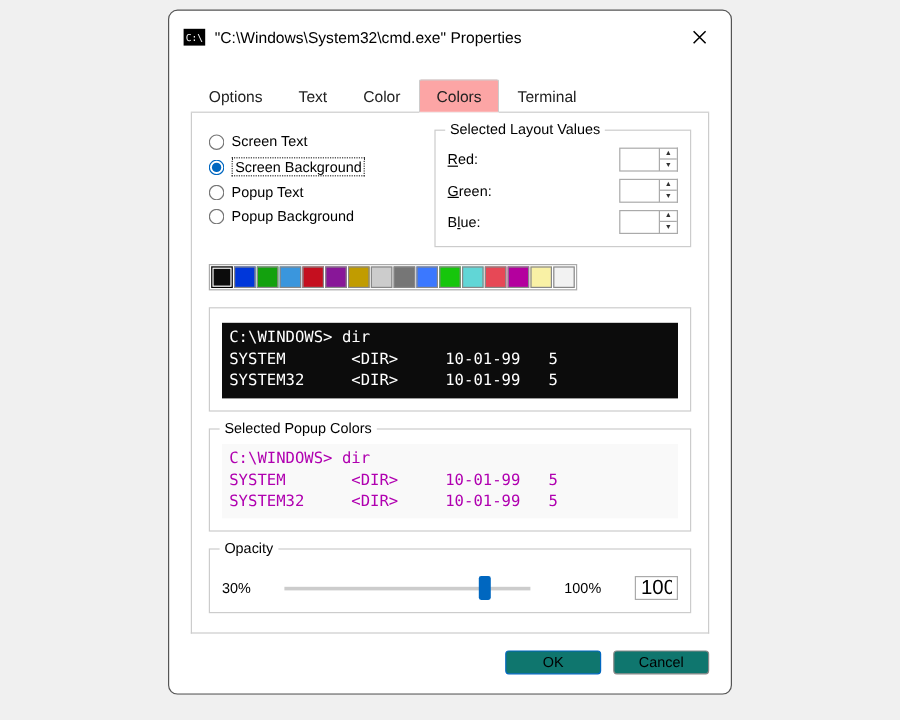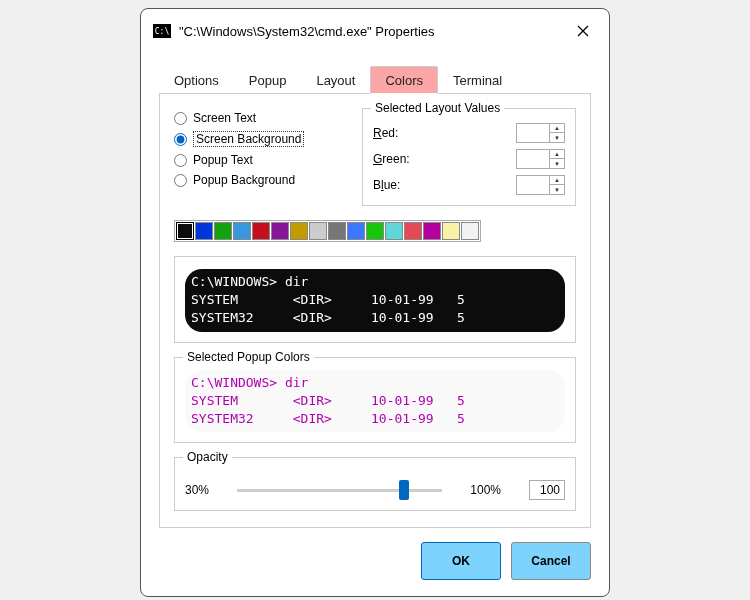--- a/index.html
+++ b/index.html
@@ -28,50 +28,50 @@
     .spinner { display: flex; align-items: stretch; }
     .spinner input { width: 17px; height: 20px; border: 1px solid #aaa; text-align: right; padding: 0 16px; font-size: 12px; }
     .spinbtns { display: flex; flex-direction: column; border: 1px solid #aaa; border-left: none; }
     .spinbtns div { width: 14px; height: 9px; display: flex; align-items: center; justify-content: center; cursor: pointer; font-size: 6px; line-height: 1; color: #333; }
     .spinbtns div:first-child { border-bottom: 1px solid #aaa; }
     .palette { display: flex; gap: 1px; margin-top: 14px; border: 1px solid #aaa; padding: 1px; width: fit-content; }
     .swatch { width: 18px; height: 18px; border: 1px solid #888; cursor: pointer; }
     .swatch.sel { outline: 1px solid #000; outline-offset: -1px; border: 2px solid #fff; }
     .fieldset { border: 1px solid #ccc; margin-top: 14px; padding: 8px 10px 10px; position: relative; }
     .fs-title { position: absolute; top: -8px; left: 8px; background: #fff; padding: 0 4px; }
-    .console { font-family: 'Consolas', monospace; font-size: 13px; line-height: 1.4; padding: 4px 6px; margin-top: 4px; white-space: pre; overflow: hidden; border-radius: 17px; }
+    .console { font-family: 'Consolas', monospace; font-size: 13px; line-height: 1.4; padding: 4px 6px; margin-top: 4px; white-space: pre; overflow: hidden; }
     .console.screen { background: #0c0c0c; color: #fff; }
     .console.popup { background: #f9f9f9; color: #b000b0; }
     .opacity-row { display: flex; align-items: center; gap: 28px; margin-top: 14px; }
     .slider { flex: 1; appearance: none; height: 3px; background: #ccc; }
     .slider::-webkit-slider-thumb { appearance: none; width: 10px; height: 20px; background: #0067c0; border-radius: 2px; }
     .slider::-moz-range-thumb { width: 10px; height: 20px; background: #0067c0; border: none; border-radius: 2px; }
-    .opval { width: 36px; height: 20px; border: 1px solid #aaa; text-align: right; padding: 0 4px; font-size: 12px; }
+    .opval { width: 36px; height: 20px; border: 1px solid #aaa; text-align: right; padding: 0 4px; font-size: 17px; }
     .footer { display: flex; justify-content: flex-end; gap: 10px; margin-top: 14px; }
-    .btn { min-width: 80px; height: 38px; border: 1px solid #888; background: #7dd3fc; cursor: pointer; font-size: 12px; border-radius: 3px; font-weight: bold; }
+    .btn { min-width: 80px; height: 20px; border: 1px solid #888; background: #0f766e; cursor: pointer; font-size: 12px; border-radius: 3px; }
     .btn.primary { border: 1px solid #0067c0; }
   </style>
 </head>
 <body>
 
 <div class="window">
   <div class="titlebar">
     <span class="title-icon">C:\</span>
     <span class="title-text">"C:\Windows\System32\cmd.exe" Properties</span>
     <div class="close-btn">
       <svg viewBox="0 0 12 12">
           <path d="M1 1 L11 11 M11 1 L1 11" stroke="#000" stroke-width="1.3"></path>
         </svg>
     </div>
   </div>
   <div class="content">
     <div class="tabs">
       <div class="tab">Options</div>
-      <div class="tab">Popup</div>
-      <div class="tab">Layout</div>
+      <div class="tab">Text</div>
+      <div class="tab">Color</div>
       <div class="tab active">Colors</div>
       <div class="tab">Terminal</div>
     </div>
     <div class="panel">
       <div class="toprow">
         <div class="radios">
           <label class="radio">
               <input type="radio" name="ct" style="">
               <span>Screen <span class="ul">T</span>ext</span>
             </label>

